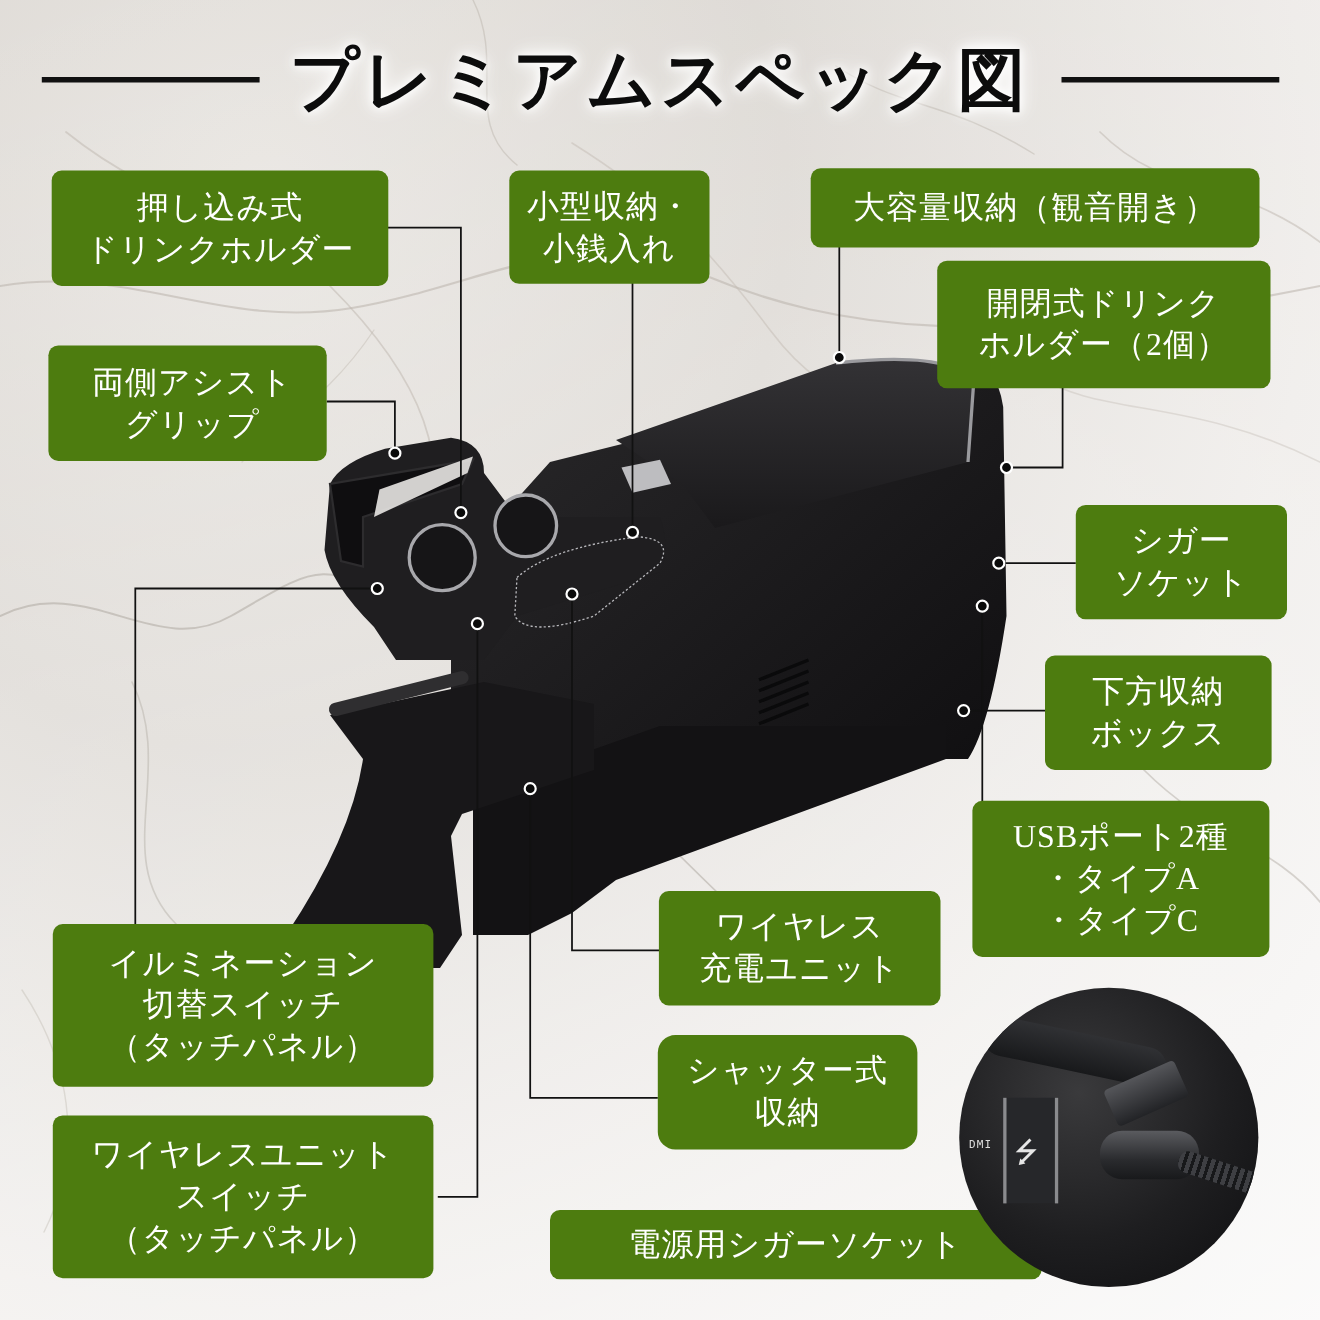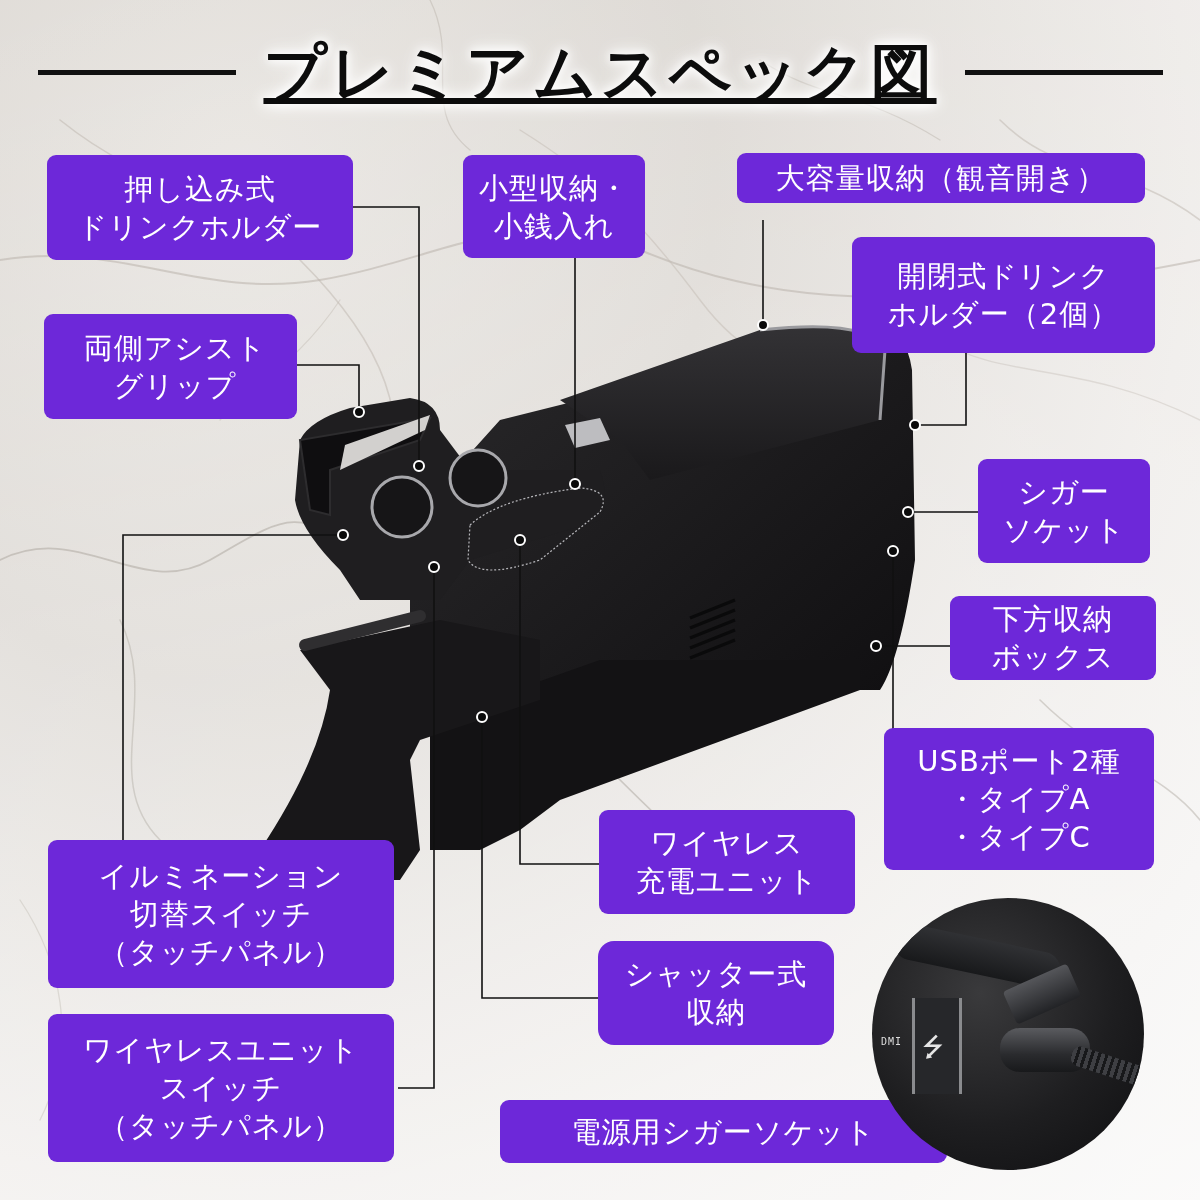--- a/index.html
+++ b/index.html
@@ -14,27 +14,26 @@
   .title-wrap { position:absolute; left:0; top:30px; width:1200px; height:90px; z-index:3; }
   .title-rule { position:absolute; top:40px; height:5px; background:#111; }
   .title-rule.left { left:38px; width:198px; }
   .title-rule.right { left:965px; width:198px; }
   .title {
     position:absolute; left:0; width:1200px; top:0; text-align:center;
     font-family: "DejaVu Serif", "Liberation Serif", serif;
     font-size:62px; font-weight:bold; letter-spacing:4px; color:#0c0c0c;
     text-shadow: 0 0 8px #fff, 0 0 14px #fff, 0 0 20px #fff;
     line-height:86px;
-    text-decoration:underline;
   }
   .label {
-    position:absolute; background:#6d28d9; color:#fff; border-radius:9px;
+    position:absolute; background:#4d7c0f; color:#fff; border-radius:9px;
     display:flex; align-items:center; justify-content:center; text-align:center;
     font-size:29px; line-height:38px; letter-spacing:1px; z-index:4;
-    box-sizing:border-box; padding:0 8px; white-space:pre-line;
+    box-sizing:border-box; padding:0 8px; white-space:pre-line;font-family:Liberation Serif, serif;
   }
   #leaders { position:absolute; left:0; top:0; width:1200px; height:1200px; z-index:3; pointer-events:none; }
   #console { position:absolute; left:0; top:0; width:1200px; height:1200px; z-index:2; }
   .inset {
     position:absolute; left:872px; top:898px; width:272px; height:272px; border-radius:50%;
     overflow:hidden; z-index:5;
     background: radial-gradient(circle at 40% 35%, #3a3a3c 0%, #1e1e20 55%, #0e0e10 100%);
   }
   .inset .hdmi-text { position:absolute; left:-4px; top:138px; color:#ddd; font-size:10px; letter-spacing:1px; font-family:"DejaVu Sans Mono", monospace;margin-left:13px; }
   .inset .port { position:absolute; left:40px; top:100px; width:44px; height:96px; background:#26272a; border-left:3px solid #8a8b8e; border-right:3px solid #8a8b8e; }
@@ -146,26 +145,26 @@
   <div class="title">プレミアムスペック図</div>
   <div class="title-rule right"></div>
 </div>
 
 <div class="label" style="left:47px;top:155px;width:306px;height:105px;">押し込み式
 ドリンクホルダー</div>
 <div class="label" style="left:44px;top:314px;width:253px;height:105px;padding-left:17px;">両側アシスト
 グリップ</div>
 <div class="label" style="left:463px;top:155px;width:182px;height:103px;">小型収納・
 小銭入れ</div>
-<div class="label" style="left:737px;top:153px;width:408px;height:50px;">大容量収納（観音開き）</div>
+<div class="label" style="left:737px;top:153px;width:408px;height:72px;">大容量収納（観音開き）</div>
 <div class="label" style="left:852px;top:237px;width:303px;height:116px;">開閉式ドリンク
 ホルダー（2個）</div>
-<div class="label" style="left:978px;top:459px;width:172px;height:104px;">シガー
+<div class="label" style="left:978px;top:459px;width:192px;height:104px;">シガー
 ソケット</div>
-<div class="label" style="left:950px;top:596px;width:206px;height:84px;">下方収納
+<div class="label" style="left:950px;top:596px;width:206px;height:104px;">下方収納
 ボックス</div>
 <div class="label" style="left:884px;top:728px;width:270px;height:142px;">USBポート2種
 ・タイプA
 ・タイプC</div>
 <div class="label" style="left:599px;top:810px;width:256px;height:104px;">ワイヤレス
 充電ユニット</div>
 <div class="label" style="left:598px;top:941px;width:236px;height:104px;border-radius:16px;">シャッター式
 収納</div>
 <div class="label" style="left:48px;top:840px;width:346px;height:148px;">イルミネーション
 切替スイッチ

